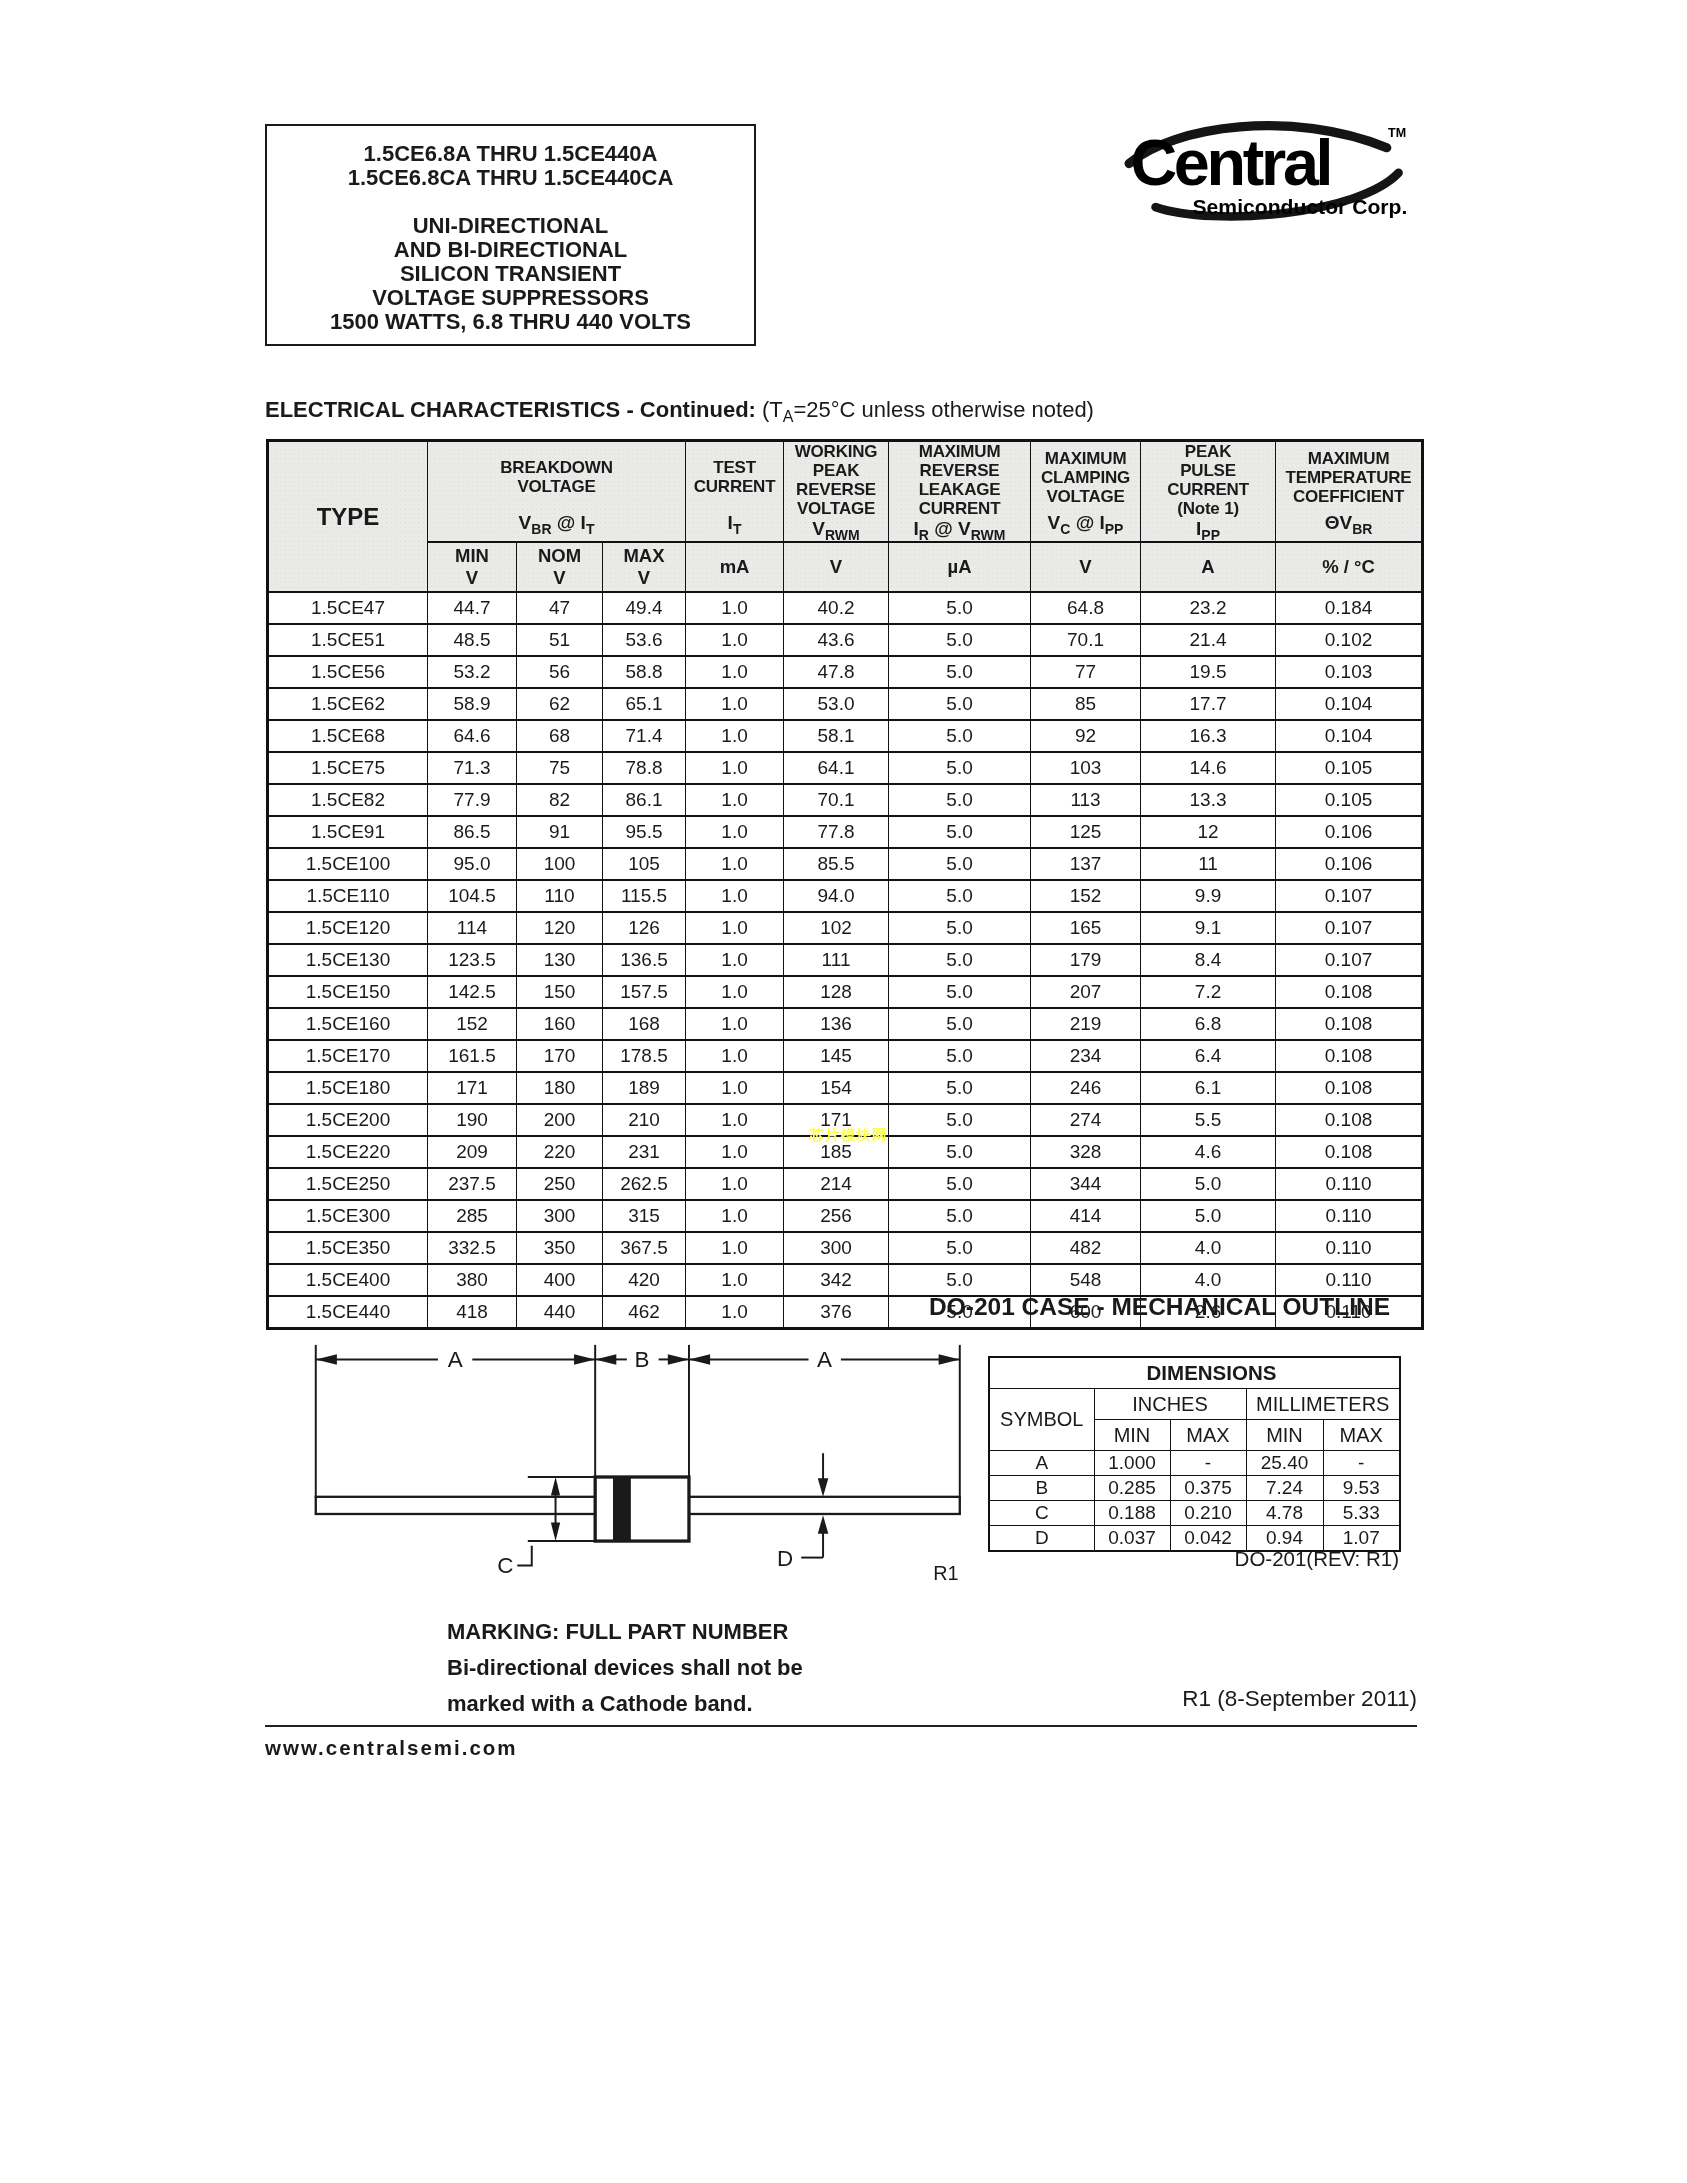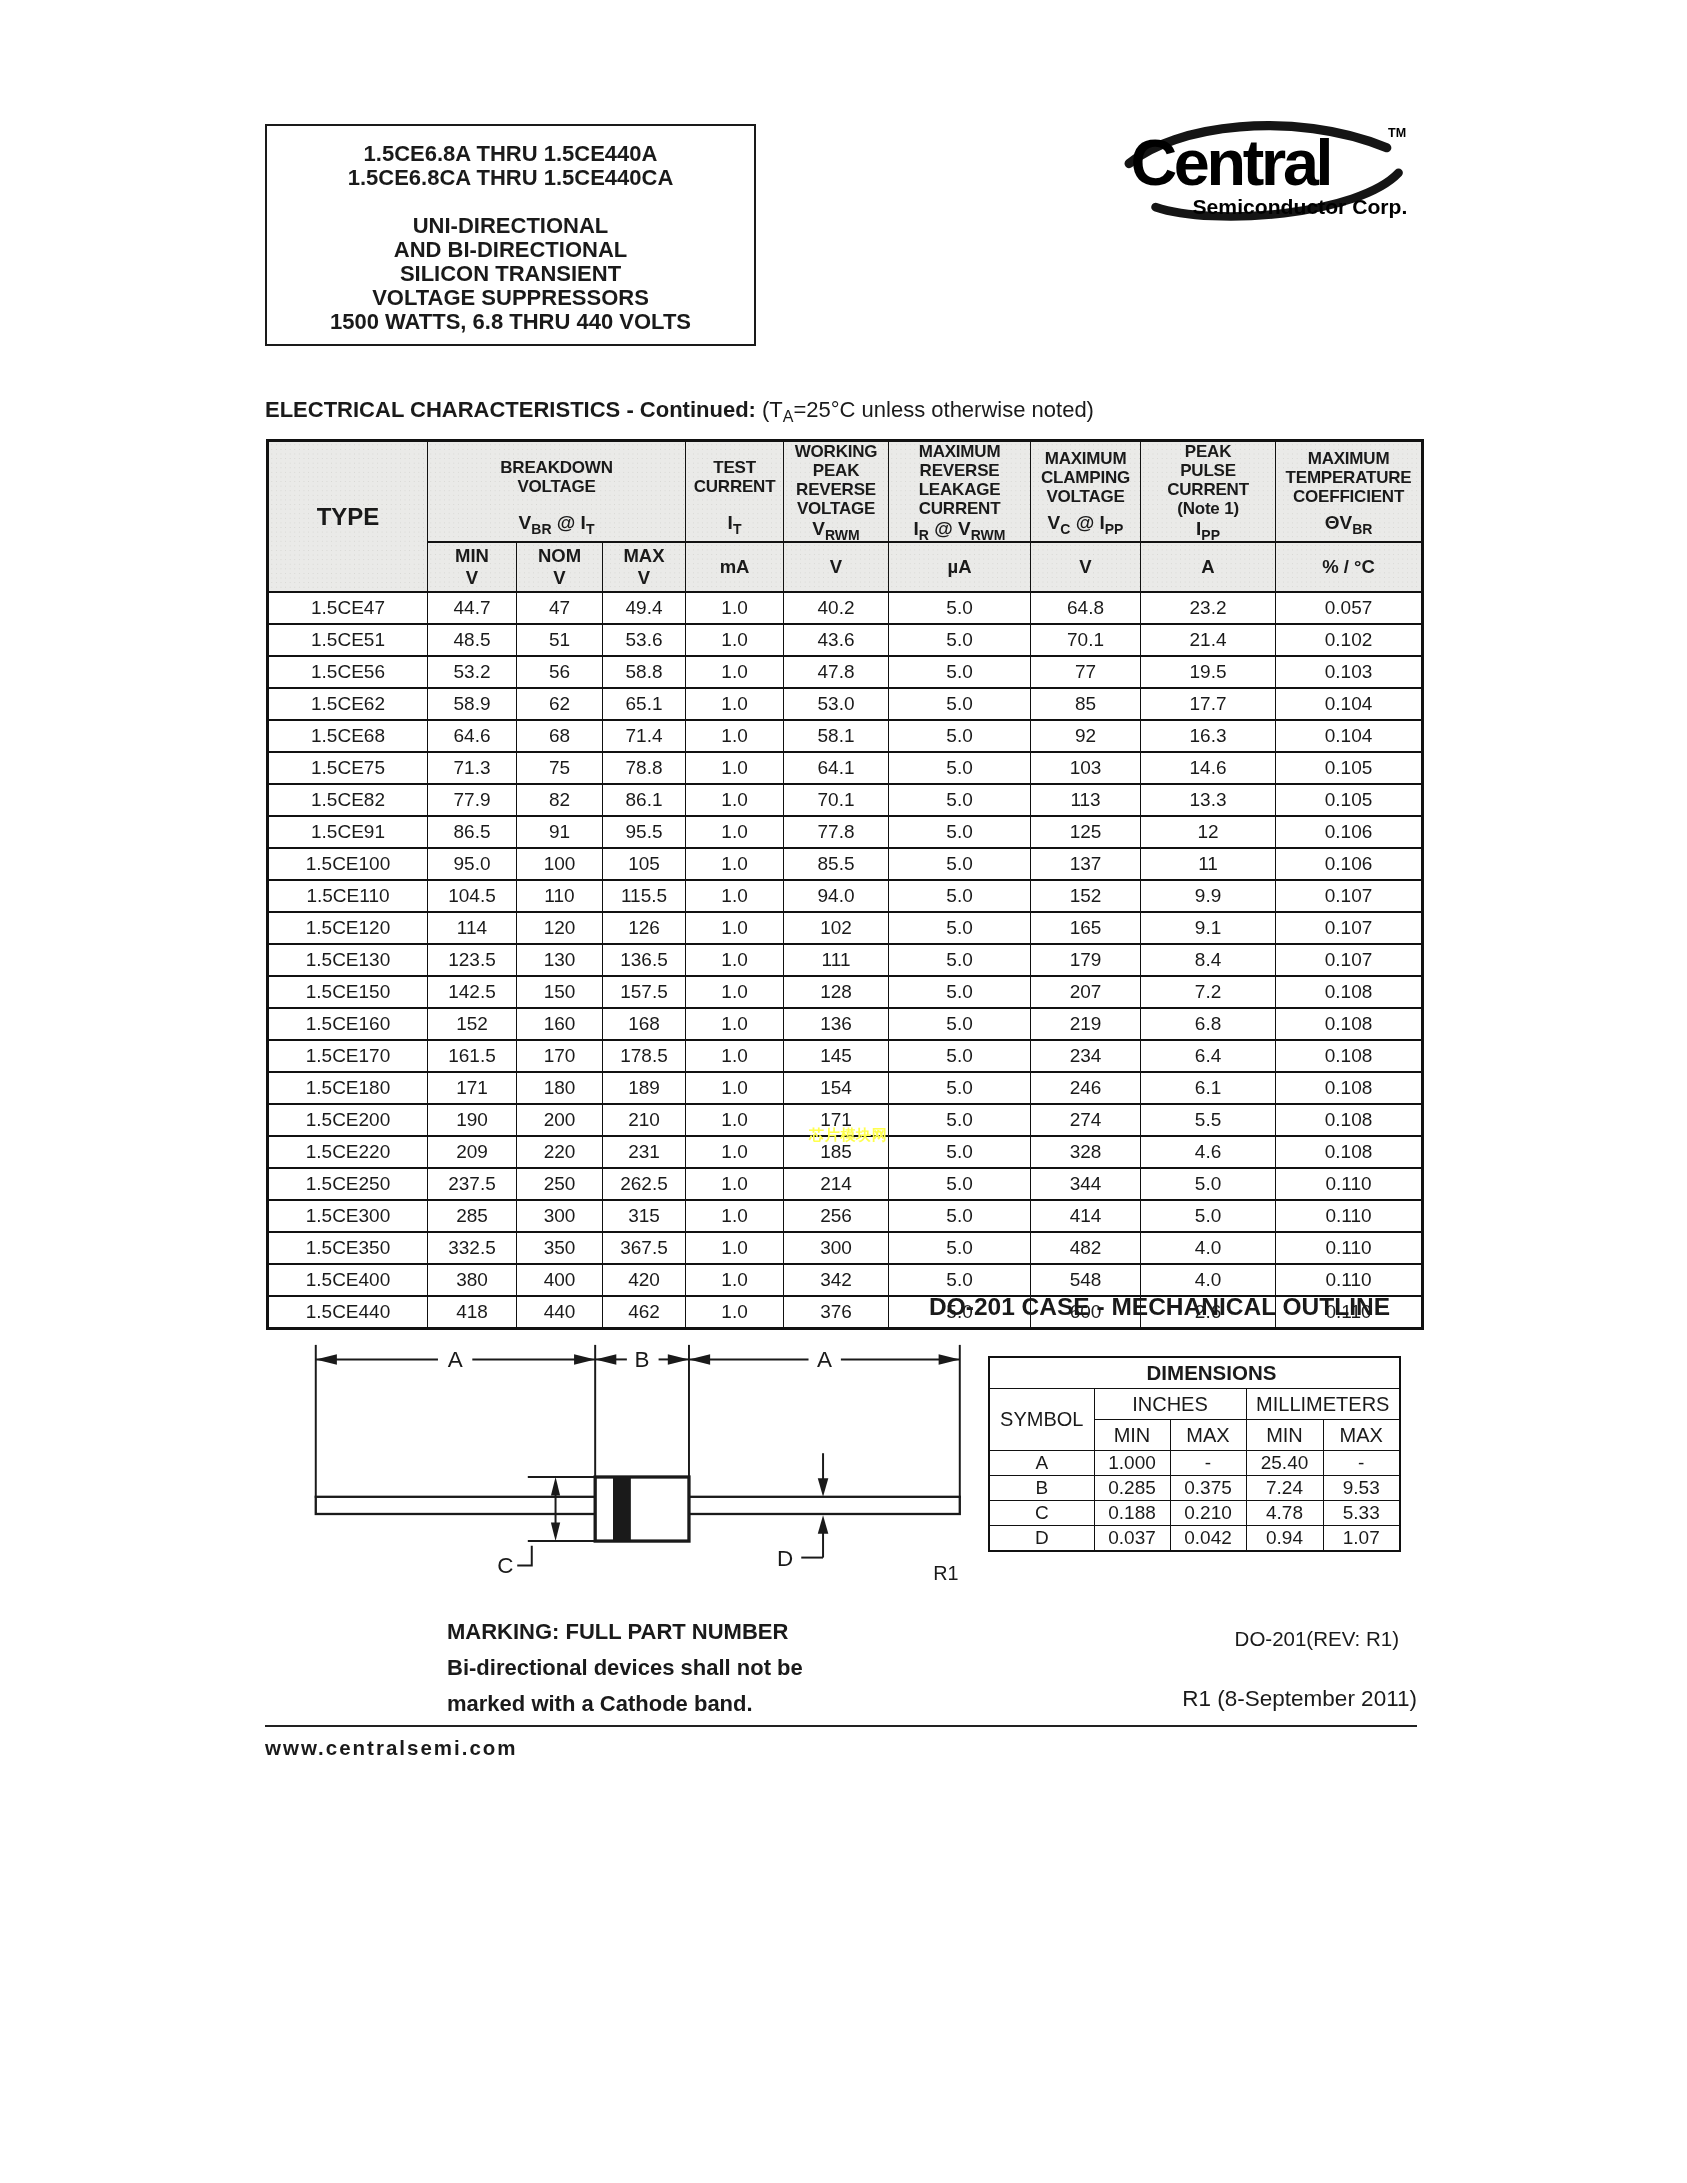--- a/index.html
+++ b/index.html
@@ -51,21 +51,21 @@
   
   .dims-table{position:absolute;left:988px;top:1356px;width:411px;border-collapse:collapse;
               table-layout:fixed;border:2.6px solid #111;font-size:20px;}
   .dims-table th,.dims-table td{border:1.7px solid #111;text-align:center;
               vertical-align:middle;font-weight:normal;padding:0;}
   .dims-table .dims-title{height:30px;font-weight:bold;font-size:20.5px;padding-left:34px;}
   .dims-table thead tr:nth-child(2) th{height:30px;}
   .dims-table thead tr:nth-child(3) th{height:30px;}
   .dims-symbol-h{vertical-align:bottom;padding-bottom:4px;}
   .dims-table tbody td{height:24px;font-size:19px;}
-  .rev-line{position:absolute;left:988px;top:1627px;width:411px;text-align:right;
+  .rev-line{position:absolute;left:988px;top:1547px;width:411px;text-align:right;
             font-size:20.5px;}
 
   
   .marking{position:absolute;left:447px;top:1614px;font-weight:bold;font-size:22px;
            line-height:36px;}
 
   
   .footer-rev{position:absolute;left:265px;top:1686px;width:1152px;text-align:right;
               font-size:22.5px;}
   .rule{position:absolute;left:265px;top:1725px;width:1152px;height:2px;background:#222;}
@@ -217,21 +217,21 @@
         <tr>
           <td>1.5CE47</td>
           <td>44.7</td>
           <td>47</td>
           <td>49.4</td>
           <td>1.0</td>
           <td>40.2</td>
           <td>5.0</td>
           <td>64.8</td>
           <td>23.2</td>
-          <td>0.057</td>
+          <td>0.184</td>
         </tr>
         <tr>
           <td>1.5CE51</td>
           <td>48.5</td>
           <td>51</td>
           <td>53.6</td>
           <td>1.0</td>
           <td>43.6</td>
           <td>5.0</td>
           <td>70.1</td>

